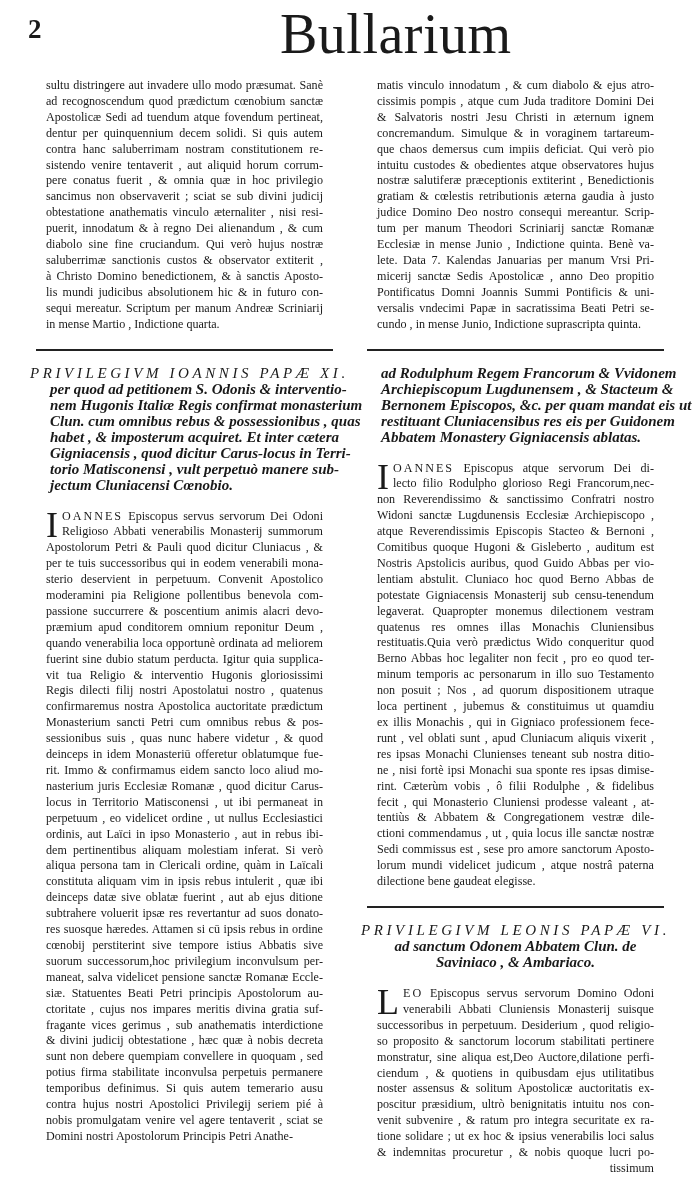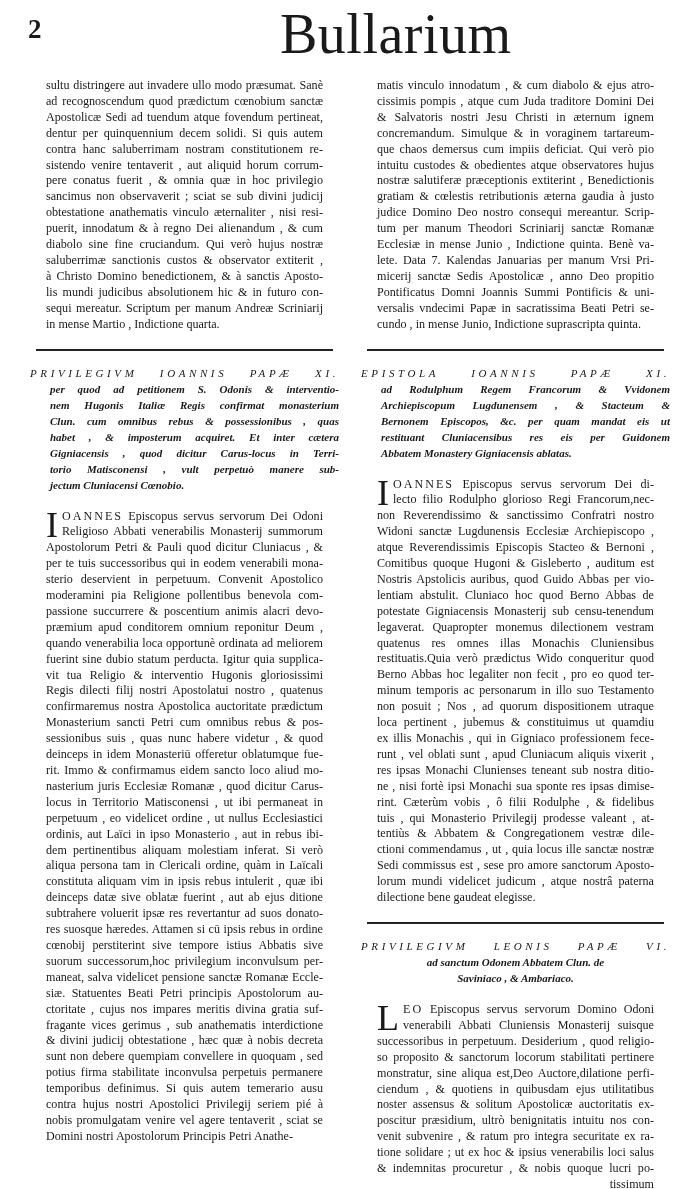--- a/index.html
+++ b/index.html
@@ -8,21 +8,21 @@
   .page-num { position: absolute; left: 28px; top: 16px; font-size: 27px; font-weight: bold; line-height: 1; }
   .running-title { position: absolute; left: 280px; top: 6px; font-size: 56px; line-height: 1; letter-spacing: 0.5px; }
   .col { position: absolute; top: 62px; width: 309px; }
   .col.left { left: 30px; }
   .col.right { left: 361px; }
   .p { font-size: 12.1px; line-height: 15.9px; text-align: justify; margin: 16px; }
   .p .ln { display: block; text-align: justify; text-align-last: justify; white-space: nowrap; }
   .p .ln.last { text-align-last: left; }
   .p .ln.right { text-align-last: right; }
   .rule { border: 0; border-top: 2px solid #222; margin: 14px 6px 14px 6px; height: 0; }
-  .heading { font-style: italic; font-size: 11px; line-height: 16px; margin: 0 0 12px 0; }
+  .heading { font-style: italic; font-size: 15px; line-height: 16px; margin: 0 0 12px 0; }
   .heading .ln { display: block; white-space: nowrap; }
   .heading .title { letter-spacing: 3.6px; padding-left: 0; text-align-last: justify; display: block; }
   .heading .sub { padding-left: 20px; text-align: justify; text-align-last: justify; font-weight: bold; }
   .heading .sub.last { text-align-last: left; }
   .heading.center .sub { text-align: center; text-align-last: center; padding-left: 0; }
   .dropcap-block { position: relative; }
   .dropcap { float: left; font-size: 36px; line-height: 28px; margin: 2px 4px 0 0; font-weight: normal; }
   .smallcaps-lead { letter-spacing: 2px; }
 </style>
 </head>
@@ -129,54 +129,53 @@
       <span class="ln">lete. Data 7. Kalendas Januarias per manum Vrsi Pri-</span>
       <span class="ln">micerij sanctæ Sedis Apostolicæ , anno Deo propitio</span>
       <span class="ln">Pontificatus Domni Joannis Summi Pontificis &amp; uni-</span>
       <span class="ln">versalis vndecimi Papæ in sacratissima Beati Petri se-</span>
       <span class="ln last">cundo , in mense Junio, Indictione suprascripta quinta.</span>
     </div>
 
   <hr class="rule">
 
   <div class="heading">
-    <span class="ln title">EPISTOLA IOANNIS PAPÆ XI.</span>
     <div id="rc-sub1">
         <span class="ln sub">ad Rodulphum Regem Francorum &amp; Vvidonem</span>
         <span class="ln sub">Archiepiscopum Lugdunensem , &amp; Stacteum &amp;</span>
         <span class="ln sub">Bernonem Episcopos, &amp;c. per quam mandat eis ut</span>
         <span class="ln sub">restituant Cluniacensibus res eis per Guidonem</span>
         <span class="ln sub last">Abbatem Monastery Gigniacensis ablatas.</span>
       </div>
   </div>
 
   <div class="p dropcap-block" id="rc-body1">
       <span class="dropcap">I</span>
-      <span class="ln"><span class="smallcaps-lead">OANNES</span><span> Episcopus servus servorum Dei di-</span></span>
+      <span class="ln"><span class="smallcaps-lead">OANNES</span><span> Episcopus atque servorum Dei di-</span></span>
       <span class="ln">lecto filio Rodulpho glorioso Regi Francorum,nec-</span>
       <span class="ln">non Reverendissimo &amp; sanctissimo Confratri nostro</span>
       <span class="ln">Widoni sanctæ Lugdunensis Ecclesiæ Archiepiscopo ,</span>
       <span class="ln">atque Reverendissimis Episcopis Stacteo &amp; Bernoni ,</span>
       <span class="ln">Comitibus quoque Hugoni &amp; Gisleberto , auditum est</span>
       <span class="ln">Nostris Apstolicis auribus, quod Guido Abbas per vio-</span>
       <span class="ln">lentiam abstulit. Cluniaco hoc quod Berno Abbas de</span>
       <span class="ln">potestate Gigniacensis Monasterij sub censu-tenendum</span>
       <span class="ln">legaverat. Quapropter monemus dilectionem vestram</span>
       <span class="ln">quatenus res omnes illas Monachis Cluniensibus</span>
       <span class="ln">restituatis.Quia verò prædictus Wido conqueritur quod</span>
       <span class="ln">Berno Abbas hoc legaliter non fecit , pro eo quod ter-</span>
       <span class="ln">minum temporis ac personarum in illo suo Testamento</span>
       <span class="ln">non posuit ; Nos , ad quorum dispositionem utraque</span>
       <span class="ln">loca pertinent , jubemus &amp; constituimus ut quamdiu</span>
       <span class="ln">ex illis Monachis , qui in Gigniaco professionem fece-</span>
       <span class="ln">runt , vel oblati sunt , apud Cluniacum aliquis vixerit ,</span>
       <span class="ln">res ipsas Monachi Clunienses teneant sub nostra ditio-</span>
       <span class="ln">ne , nisi fortè ipsi Monachi sua sponte res ipsas dimise-</span>
       <span class="ln">rint. Cæterùm vobis , ô filii Rodulphe , &amp; fidelibus</span>
-      <span class="ln">tuis , qui Monasterio Privilegij prodesse valeant , at-</span>
+      <span class="ln">fecit , qui Monasterio Cluniensi prodesse valeant , at-</span>
       <span class="ln">tentiùs &amp; Abbatem &amp; Congregationem vestræ dile-</span>
       <span class="ln">ctioni commendamus , ut , quia locus ille sanctæ nostræ</span>
       <span class="ln">Sedi commissus est , sese pro amore sanctorum Aposto-</span>
       <span class="ln">lorum mundi videlicet judicum , atque nostrâ paterna</span>
       <span class="ln last">dilectione bene gaudeat elegisse.</span>
     </div>
 
   <hr class="rule">
 
   <div class="heading center">

